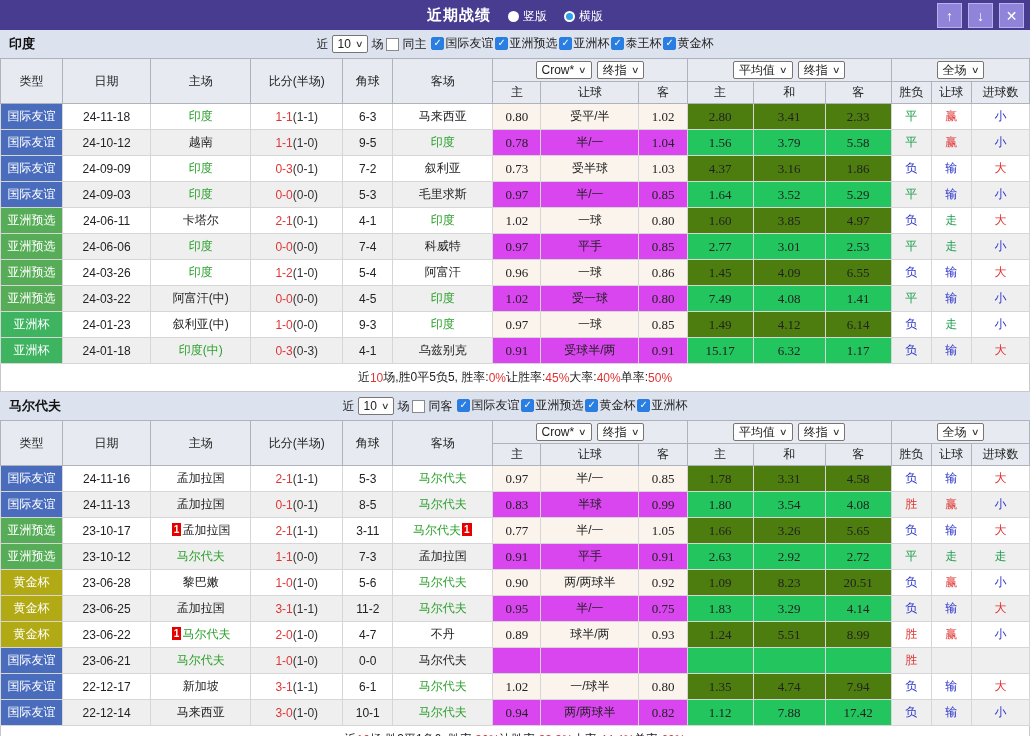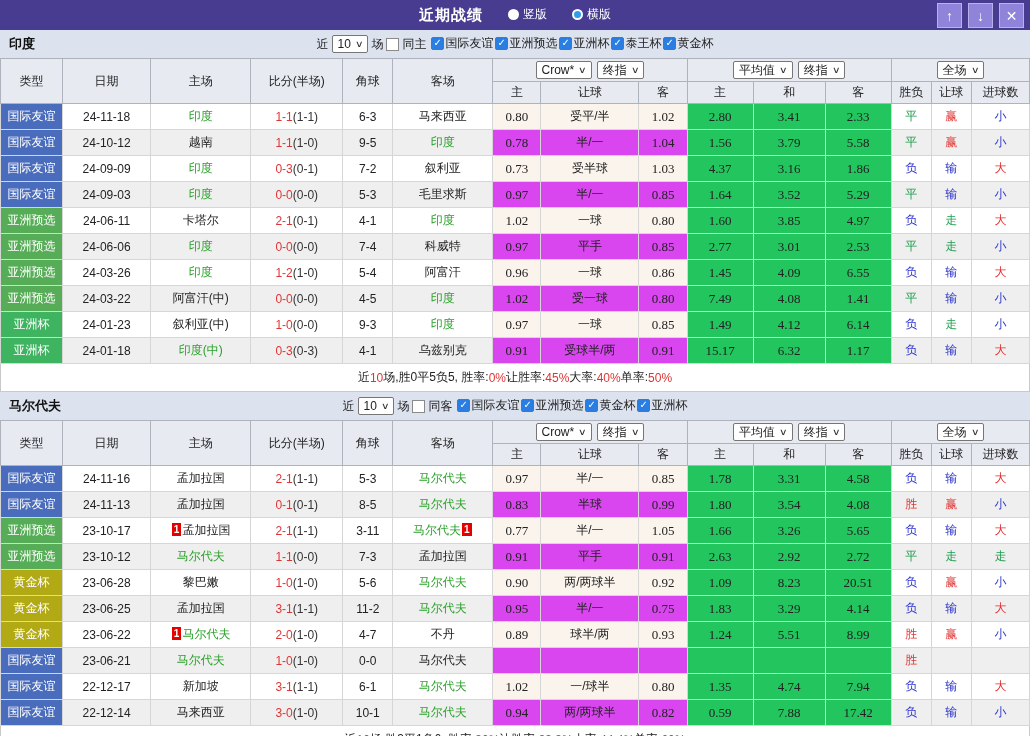--- a/index.html
+++ b/index.html
@@ -1,21 +1,21 @@
 <!DOCTYPE html>
 <html style="--titlebar: #473C90; --cbblue: #2a7de1; --tgreen: #2ba02b; --score: #e03434; --res-r: #e03434; --res-g: #1f9e4e; --res-b: #2c35cf;"><head>
 <meta charset="utf-8">
 <style>
   html,body{margin:0;padding:0}
   body{width:1030px;height:736px;overflow:hidden;background:#ececf0;
        font-family:"Liberation Sans","DejaVu Sans",sans-serif;font-size:12px;color:#222}
   
   .titlebar{height:30px;background:var(--titlebar,#473C90);position:relative;
             display:flex;align-items:center;justify-content:center;color:#fff}
-  .title-center{display:flex;align-items:flex-start;gap:25px}
+  .title-center{display:flex;align-items:flex-end;gap:17px}
   .wtitle{font-size:15px;font-weight:bold;letter-spacing:1px}
   .vopt{display:flex;align-items:center;gap:4px;font-size:12px;cursor:default}
   .radio{width:11px;height:11px;border-radius:50%;background:#fff;display:inline-block;box-sizing:border-box}
   .radio.checked{background:#2e9fe8;border:2.5px solid #fff}
   .win-btns{position:absolute;right:6px;top:3px;display:flex;gap:6px}
   .wbtn{width:23px;height:23px;background:#8f84d9;border:1px solid #b9b1ea;
         display:flex;align-items:center;justify-content:center;
         color:#fff;font-weight:bold;font-size:14px;cursor:pointer}
   
   .filterbar{height:28px;background:#dce2ee;position:relative;display:flex;align-items:center}
@@ -36,21 +36,21 @@
   .rtable thead th,.rtable thead td{background:#e7eaf1;border:1px solid #adb2bd;
       font-weight:normal;text-align:center;height:21px;padding:0;font-size:12px;color:#222}
   .rtable thead .grp{height:22px}
   .selwrap{display:flex;justify-content:center;align-items:center;gap:5px}
   .rtable tbody td{border:1px solid #d6d6d6;text-align:center;height:25px;padding:0;
                    overflow:hidden;white-space:nowrap}
   tr.odd td{background:#fff}
   tr.even td{background:#efefef}
   tr.odd td.g1{background:#fbf4ed}
   tr.even td.g1{background:#d946ef}
-  tr.odd td.g2{background:#22c55e}
+  tr.odd td.g2{background:#4d7c0f}
   tr.even td.g2{background:#22c55e}
   td.num{font-family:"Liberation Serif","DejaVu Serif",serif;font-size:13px}
   td.c-type{color:#fff}
   .tgreen{color:var(--tgreen,#2ba02b)}
   .score{color:var(--score,#e03434)}
   .half{color:#333}
   td.res{font-size:12px}
   .res-r{color:var(--res-r,#e03434)}
   .res-g{color:var(--res-g,#1f9e4e)}
   .res-b{color:var(--res-b,#2c35cf)}
@@ -633,21 +633,21 @@
           <tr class="even">
             <td class="c-type" style="background: rgb(74, 108, 189);">国际友谊</td>
             <td>22-12-14</td>
             <td><span>马来西亚</span></td>
             <td><span class="score">3-0</span><span class="half">(1-0)</span></td>
             <td>10-1</td>
             <td><span class="tgreen">马尔代夫</span></td>
             <td class="g1 num">0.94</td>
             <td class="g1">两/两球半</td>
             <td class="g1 num">0.82</td>
-            <td class="g2 num">0.59</td>
+            <td class="g2 num">1.12</td>
             <td class="g2 num">7.88</td>
             <td class="g2 num">17.42</td>
             <td class="res res-b">负</td>
             <td class="res res-b">输</td>
             <td class="res res-b">小</td>
           </tr>
         </tbody>
     </table>
     <div class="summary">
         <span>近</span>

